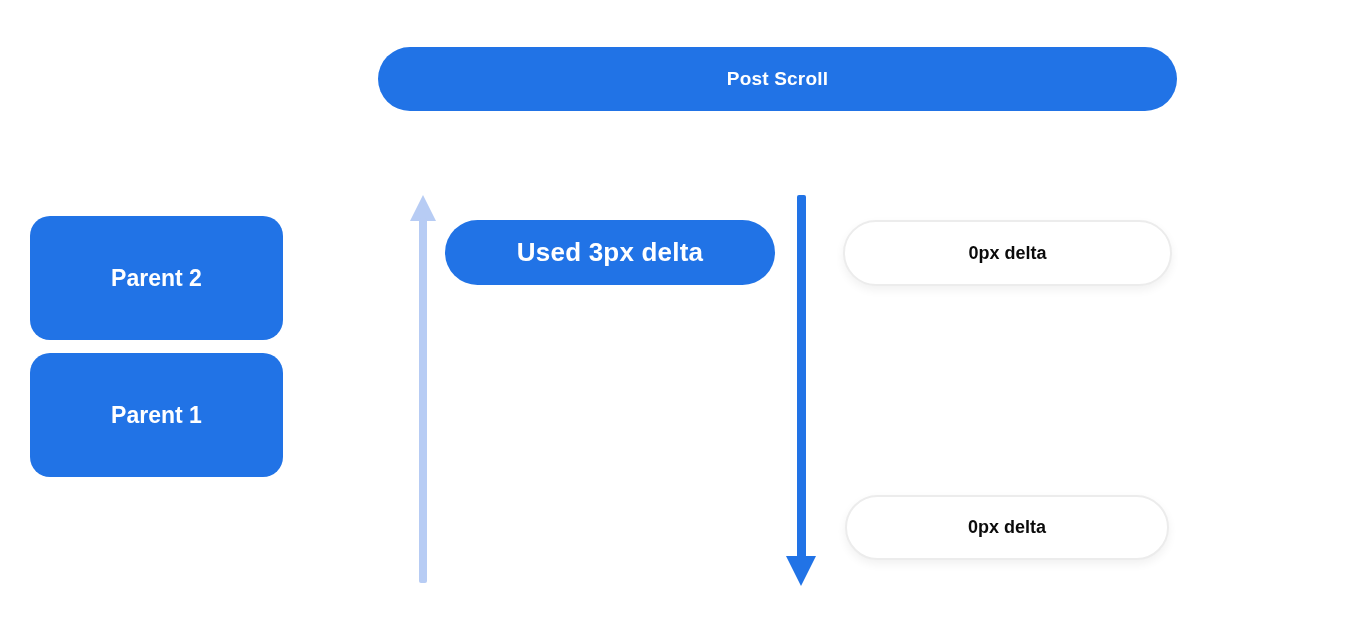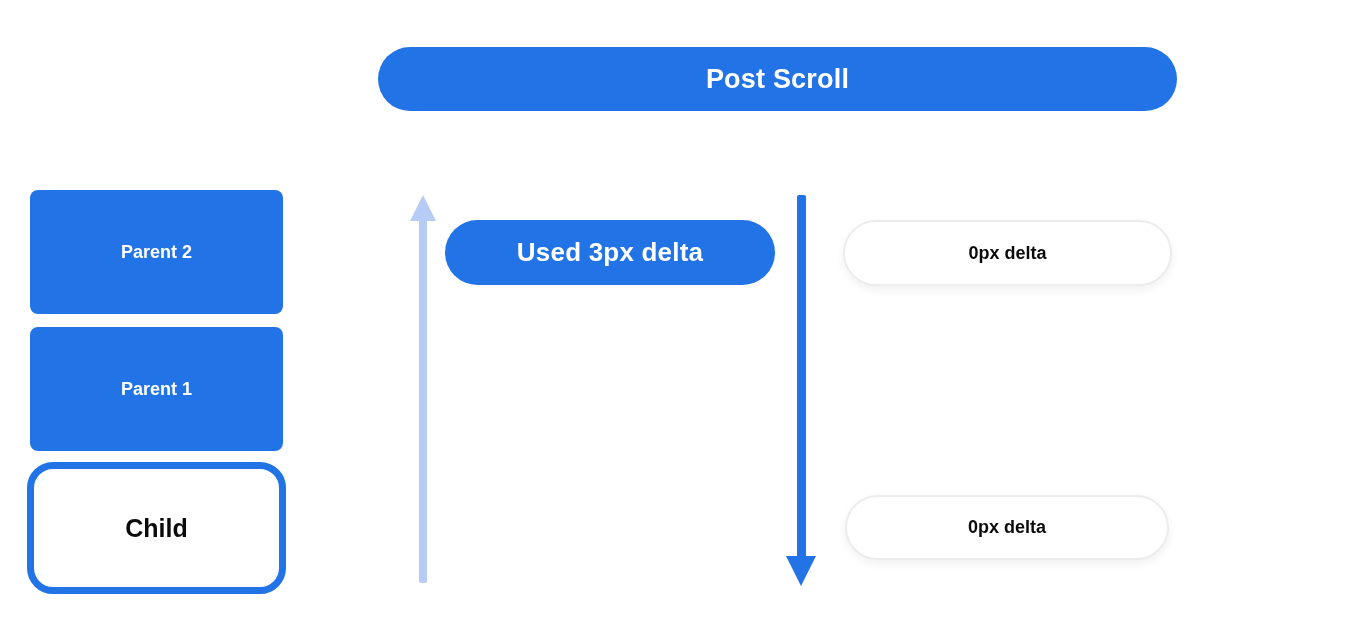--- a/index.html
+++ b/index.html
@@ -23,30 +23,30 @@
     display:flex;
     align-items:center;
     justify-content:center;
   }
   
   .banner{
     left:378px; top:47px; width:799px; height:64px;
     background:var(--accent);
     border-radius:32px;
     color:#ffffff;
-    font-size:27px; font-weight:bold;
+    font-size:19px; font-weight:bold;
     letter-spacing:.2px;
   }
   
   .parent-box{
     left:30px; width:253px; height:124px;
     background:var(--accent);
-    border-radius:8px;
+    border-radius:20px;
     color:#ffffff;
-    font-size:18px; font-weight:bold;
+    font-size:23px; font-weight:bold;margin-top:26px;
   }
   .parent2{top:190px;}
   .parent1{top:327px;}
   .child-box{
     left:27px; top:462px; width:259px; height:132px;
     background:#ffffff;
     border:7px solid var(--accent);
     border-radius:26px;
     color:var(--ink);
     font-size:25px; font-weight:600;
@@ -103,21 +103,20 @@
 <body>
 
 <div class="canvas">
 
   <div class="pill banner">Post Scroll</div>
 
   <div class="box parent-box parent2">Parent 2</div>
 
   <div class="box parent-box parent1">Parent 1</div>
 
-  <div class="box child-box">Child</div>
 
   <div>
     <div class="up-head"></div>
     <div class="arrow-shaft up-shaft"></div>
   </div>
 
   <div class="pill blue-pill used-delta">Used 3px delta</div>
 
 
   <div>

